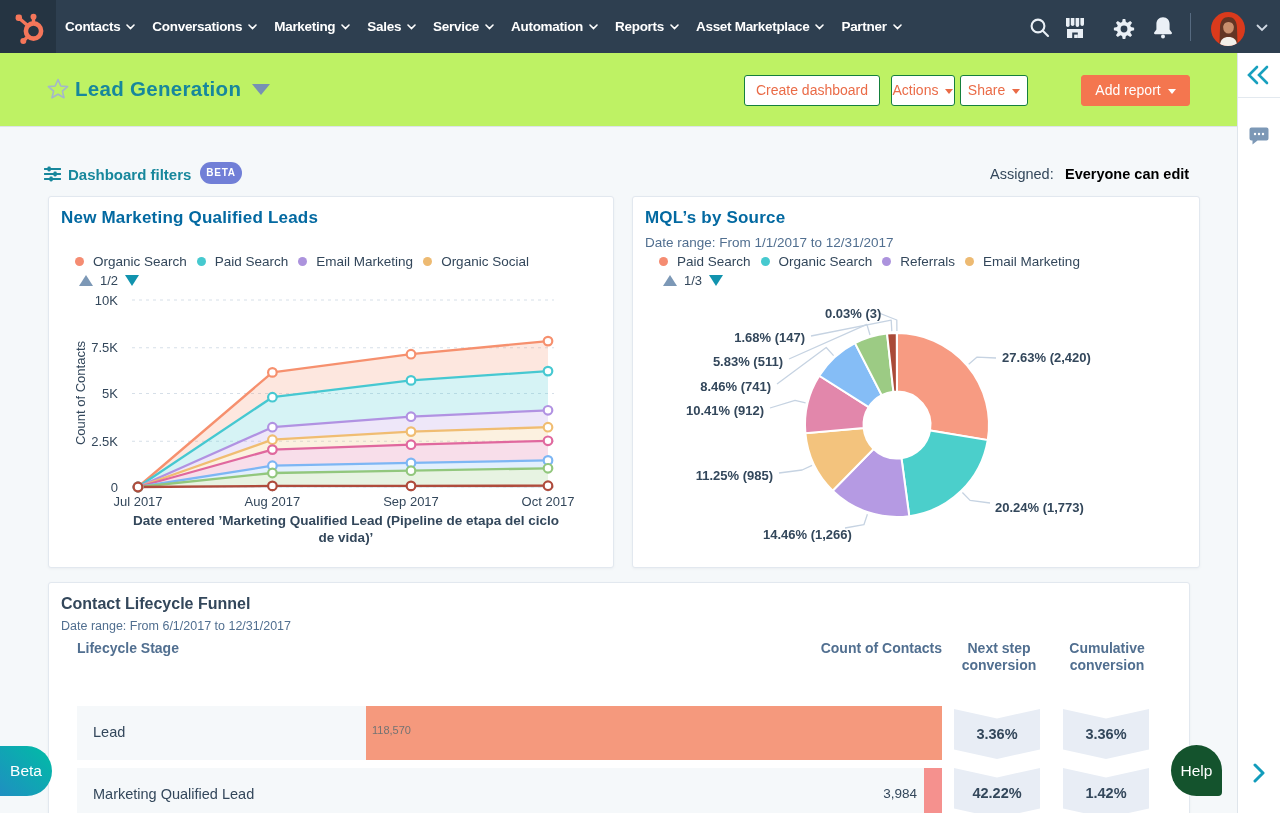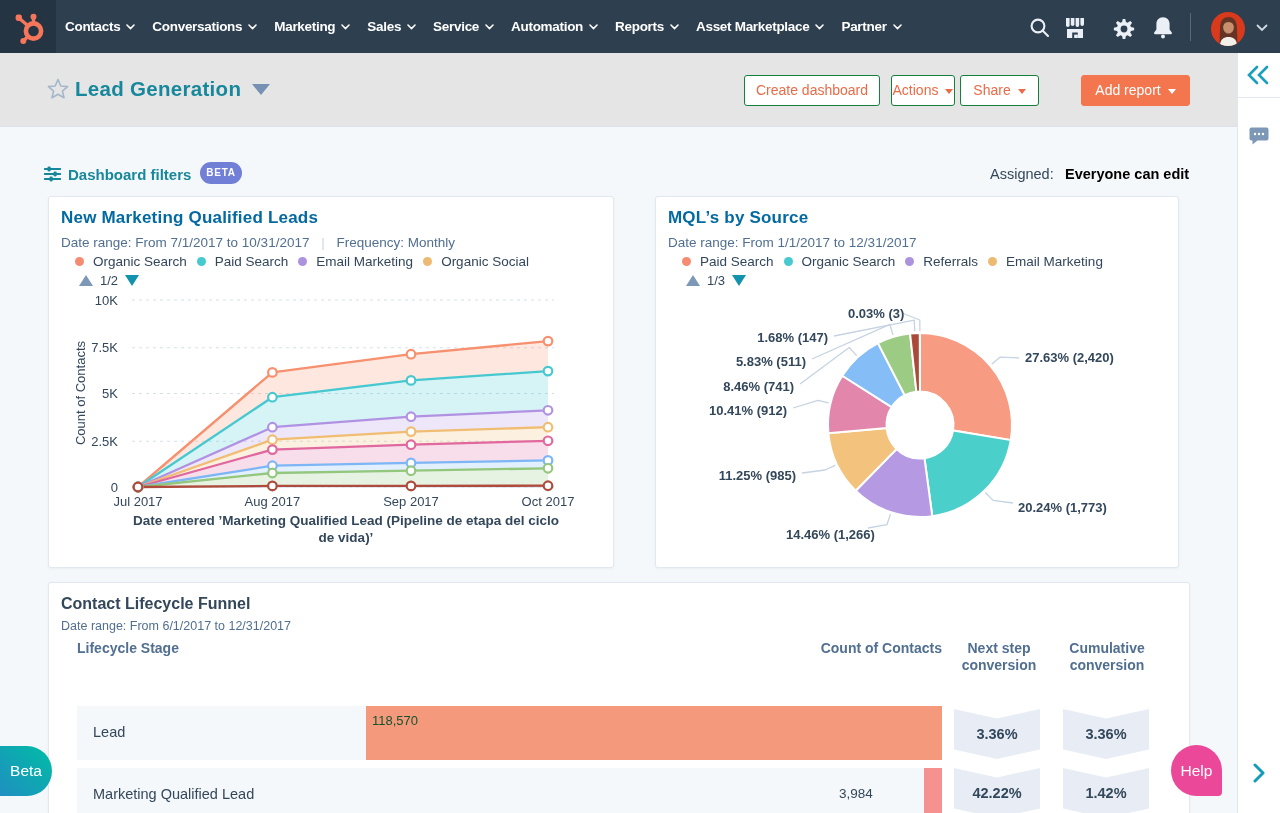--- a/index.html
+++ b/index.html
@@ -2,21 +2,21 @@
 <html><head><meta charset="utf-8">
 <style>
 * { margin:0; padding:0; box-sizing:border-box; }
 html,body { width:1280px; height:813px; overflow:hidden; font-family:"Liberation Sans",sans-serif; background:#f5f8fa; }
 .abs { position:absolute; }
 #nav { position:absolute; left:0; top:0; width:1280px; height:53px; background:#2e3f50; z-index:30; }
 #logo { position:absolute; left:0; top:0; width:56px; height:53px; background:#253442; }
 .navitems { position:absolute; left:65px; top:0; height:53px; display:flex; align-items:center; }
 .navitem { display:flex; align-items:center; margin-right:17px; color:#fff; font-size:13.5px; font-weight:bold; letter-spacing:-0.3px; }
 .navitem svg { margin-left:6px; }
-#header { position:absolute; left:0; top:53px; width:1237px; height:74px; background:#e5e5e5; border-bottom:1px solid #dde3ea; z-index:5;padding-left:44px; }
+#header { position:absolute; left:0; top:53px; width:1237px; height:74px; background:#bef264; border-bottom:1px solid #dde3ea; z-index:5;padding-left:44px; }
 .btn { position:absolute; top:22px; height:31px; border:1px solid #15803d; border-radius:3px; background:#fff; color:#ea6b47; font-size:14px; text-align:center; }
 .btn span.car { display:inline-block; width:0; height:0; border-left:4.5px solid transparent; border-right:4.5px solid transparent; border-top:5.5px solid #ea6b47; margin-left:7px; vertical-align:middle; }
 #sidebar { position:absolute; right:0; top:53px; width:43px; height:760px; background:#fff; border-left:1px solid #dfe5eb; z-index:20; }
 .card { position:absolute; background:#fff; border:1px solid #e2e8ef; border-radius:3px; box-shadow:0 1px 3px rgba(45,62,80,0.05); }
 .ctitle { position:absolute; left:12px; top:11px; font-size:17px; font-weight:bold; color:#0369a1; letter-spacing:0.2px; }
 .csub { position:absolute; left:12px; top:38px; font-size:13.5px; color:#516f90; }
 .legend { position:absolute; left:26px; top:57px; display:flex; font-size:13.5px; color:#33475b; }
 .legend .it { display:flex; align-items:center;justify-content:flex-end; }
 .dot { width:9px; height:9px; border-radius:50%; margin-right:9px; }
 .pager { position:absolute; left:30px; top:76px; display:flex; align-items:center; font-size:13px; color:#33475b; }
@@ -109,21 +109,21 @@
     </svg>
 </div>
 <div id="header">
 <svg class="abs" style="left:46px;top:24px" width="24" height="24" viewBox="0 0 24 24">
       <path d="M12 2.6 L14.8 9 L21.6 9.6 L16.4 14.1 L18 20.8 L12 17.2 L6 20.8 L7.6 14.1 L2.4 9.6 L9.2 9 Z" fill="none" stroke="#a4b7cb" stroke-width="1.6" stroke-linejoin="round"></path>
     </svg>
 <div class="abs" style="left:75px;top:24px;font-size:20.5px;font-weight:bold;color:#17879c;letter-spacing:0.3px">Lead Generation</div>
 <div class="abs" style="left:252px;top:31px;width:0;height:0;border-left:9px solid transparent;border-right:9px solid transparent;border-top:11px solid #7691b4"></div>
 <div class="btn" style="left:744px;width:136px;line-height:29px">Create dashboard</div>
 <div class="btn" style="left:891px;width:64px;line-height:29px">Actions<span class="car"></span></div>
-<div class="btn" style="left:960px;width:79px;line-height:29px">Share<span class="car"></span></div>
+<div class="btn" style="left:960px;width:68px;line-height:29px">Share<span class="car"></span></div>
 <div class="btn" style="left:1081px;width:109px;line-height:29px;background:#f4764f;border-color:#f4764f;color:#fff">Add report<span class="car" style="border-top-color:#fff"></span></div>
 </div>
 <div id="sidebar">
 <svg class="abs" style="left:8px;top:12px" width="26" height="22" viewBox="0 0 26 22">
       <g stroke="#18a0be" stroke-width="2.6" fill="none" stroke-linecap="round">
         <path d="M11 2 L3 10 L11 18"></path>
         <path d="M21 2 L13 10 L21 18"></path>
       </g>
     </svg>
 <div class="abs" style="left:0px;top:44px;width:43px;height:1px;background:#e3e9ef"></div>
@@ -147,21 +147,20 @@
       <rect x="9.4" y="5.6" width="3.4" height="4.8" rx="1.4"></rect>
       <rect x="5.4" y="10.6" width="3.4" height="4.8" rx="1.4"></rect>
     </g>
   </svg>
 <div class="abs" style="left:68px;top:166px;font-size:15px;font-weight:bold;color:#17879c">Dashboard filters</div>
 <div class="abs" style="left:200px;top:162px;width:42px;height:22px;background:#717fd7;border-radius:11px;color:#fff;font-size:10px;font-weight:bold;letter-spacing:0.8px;text-align:center;line-height:22px">BETA</div>
 <div class="abs" style="left:990px;top:166px;font-size:14.5px;color:#33475b">Assigned:</div>
 <div class="abs" style="left:1065px;top:166px;font-size:14.5px;font-weight:bold;color:#000000">Everyone can edit</div>
 <div class="card" style="left:48px;top:196px;width:566px;height:372px">
 <div class="ctitle">New Marketing Qualified Leads</div>
-<div class="csub">Date range: From 7/1/2017 to 10/31/2017 <span style="color:#cbd6e2;margin:0 8px">|</span> Frequency: Monthly</div>
 <div class="legend">
       <div class="it"><span class="dot" style="background:#f58c72"></span>Organic Search</div>
       <div class="it" style="margin-left:10px"><span class="dot" style="background:#46c9cf"></span>Paid Search</div>
       <div class="it" style="margin-left:10px"><span class="dot" style="background:#ac93dd"></span>Email Marketing</div>
       <div class="it" style="margin-left:10px"><span class="dot" style="background:#edba72"></span>Organic Social</div>
     </div>
 <div class="pager"><span class="tri-up"></span>1/2<span class="tri-dn"></span></div>
 <svg class="abs" style="left:0;top:0" width="566" height="372" viewBox="0 0 566 372">
       <line x1="83" y1="103" x2="505" y2="103" stroke="#d6dfe8" stroke-width="1" stroke-dasharray="3,4"></line>
 <text x="69" y="107.5" text-anchor="end" font-size="13" fill="#33475b">10K</text>
@@ -228,21 +227,21 @@
 <circle cx="499.0" cy="288.7" r="4.3" fill="#fff" stroke="#af4b3c" stroke-width="2.2"></circle>
 <text x="89" y="309" text-anchor="middle" font-size="13" fill="#33475b">Jul 2017</text>
 <text x="223.4" y="309" text-anchor="middle" font-size="13" fill="#33475b">Aug 2017</text>
 <text x="362" y="309" text-anchor="middle" font-size="13" fill="#33475b">Sep 2017</text>
 <text x="499" y="309" text-anchor="middle" font-size="13" fill="#33475b">Oct 2017</text>
 <text x="36" y="196" transform="rotate(-90 36 196)" text-anchor="middle" font-size="13" fill="#33475b">Count of Contacts</text>
 <text x="297" y="328" text-anchor="middle" font-size="13.5" font-weight="bold" fill="#33475b">Date entered ’Marketing Qualified Lead (Pipeline de etapa del ciclo</text>
 <text x="297" y="345" text-anchor="middle" font-size="13.5" font-weight="bold" fill="#33475b">de vida)’</text>
     </svg>
 </div>
-<div class="card" style="left:655px;top:196px;width:524px;height:372px">
+<div class="card" style="left:632px;top:196px;width:568px;height:372px">
 <div class="ctitle">MQL’s by Source</div>
 <div class="csub">Date range: From 1/1/2017 to 12/31/2017</div>
 <div class="legend">
       <div class="it"><span class="dot" style="background:#f58c72"></span>Paid Search</div>
       <div class="it" style="margin-left:10px"><span class="dot" style="background:#46c9cf"></span>Organic Search</div>
       <div class="it" style="margin-left:10px"><span class="dot" style="background:#ac93dd"></span>Referrals</div>
       <div class="it" style="margin-left:10px"><span class="dot" style="background:#edba72"></span>Email Marketing</div>
     </div>
 <div class="pager"><span class="tri-up"></span>1/3<span class="tri-dn"></span></div>
 <svg class="abs" style="left:0;top:0" width="566" height="372" viewBox="0 0 566 372">
@@ -277,26 +276,26 @@
 <div class="card" style="left:48px;top:582px;width:1142px;height:260px">
 <div class="abs" style="left:12px;top:12px;font-size:16px;font-weight:bold;color:#33475b">Contact Lifecycle Funnel</div>
 <div class="abs" style="left:12px;top:36px;font-size:12.5px;color:#516f90">Date range: From 6/1/2017 to 12/31/2017</div>
 <div class="abs" style="left:28px;top:57px;font-size:14px;font-weight:bold;color:#516f90">Lifecycle Stage</div>
 <div class="abs" style="left:760px;top:57px;width:133px;text-align:right;font-size:14px;font-weight:bold;color:#516f90">Count of Contacts</div>
 <div class="abs" style="left:905px;top:57px;width:90px;text-align:center;font-size:14px;font-weight:bold;color:#516f90;line-height:17px">Next step conversion</div>
 <div class="abs" style="left:1012px;top:57px;width:92px;text-align:center;font-size:14px;font-weight:bold;color:#516f90;line-height:17px">Cumulative conversion</div>
 <div class="abs" style="left:28px;top:123px;width:865px;height:54px;background:#f5f8fa"></div>
 <div class="abs" style="left:44px;top:141px;font-size:14.5px;color:#33475b">Lead</div>
 <div class="abs" style="left:317px;top:123px;width:576px;height:54px;background:#f5997d"></div>
-<div class="abs" style="left:323px;top:130px;font-size:13px;color:#14532d">118,570</div>
+<div class="abs" style="left:323px;top:141px;font-size:11px;color:#737373">118,570</div>
 <div class="chev" style="left:905px;top:126px">3.36%</div>
 <div class="chev" style="left:1014px;top:126px">3.36%</div>
 <div class="abs" style="left:28px;top:185px;width:847px;height:54px;background:#f5f8fa"></div>
 <div class="abs" style="left:44px;top:203px;font-size:14.5px;color:#33475b">Marketing Qualified Lead</div>
-<div class="abs" style="left:790px;top:203px;width:78px;font-size:13.5px;color:#33475b">3,984</div>
+<div class="abs" style="left:790px;top:203px;width:78px;text-align:right;font-size:13.5px;color:#33475b">3,984</div>
 <div class="abs" style="left:875px;top:185px;width:18px;height:54px;background:#f5918e"></div>
 <div class="chev" style="left:905px;top:185px">42.22%</div>
 <div class="chev" style="left:1014px;top:185px">1.42%</div>
 </div>
 <div class="abs" style="left:0;top:746px;width:52px;height:50px;background:linear-gradient(45deg,#1f8fc1,#00bda5);border-radius:0 26px 26px 0;color:#fff;font-size:15.5px;display:flex;align-items:center;justify-content:center;z-index:40">Beta</div>
-<div class="abs" style="left:1171px;top:745px;width:51px;height:51px;background:#ec4899;border-radius:26px 26px 4px 26px;color:#fff;font-size:15.5px;display:flex;align-items:center;justify-content:center;z-index:40">Help</div>
+<div class="abs" style="left:1171px;top:745px;width:51px;height:51px;background:#14532d;border-radius:26px 26px 4px 26px;color:#fff;font-size:15.5px;display:flex;align-items:center;justify-content:center;z-index:40">Help</div>
 <svg class="abs" style="left:1252px;top:763px;z-index:41" width="14" height="20" viewBox="0 0 14 20">
     <path d="M3 2 L11 10 L3 18" stroke="#129cbb" stroke-width="3" fill="none" stroke-linecap="round" stroke-linejoin="round"></path>
   </svg>
 </body></html>

